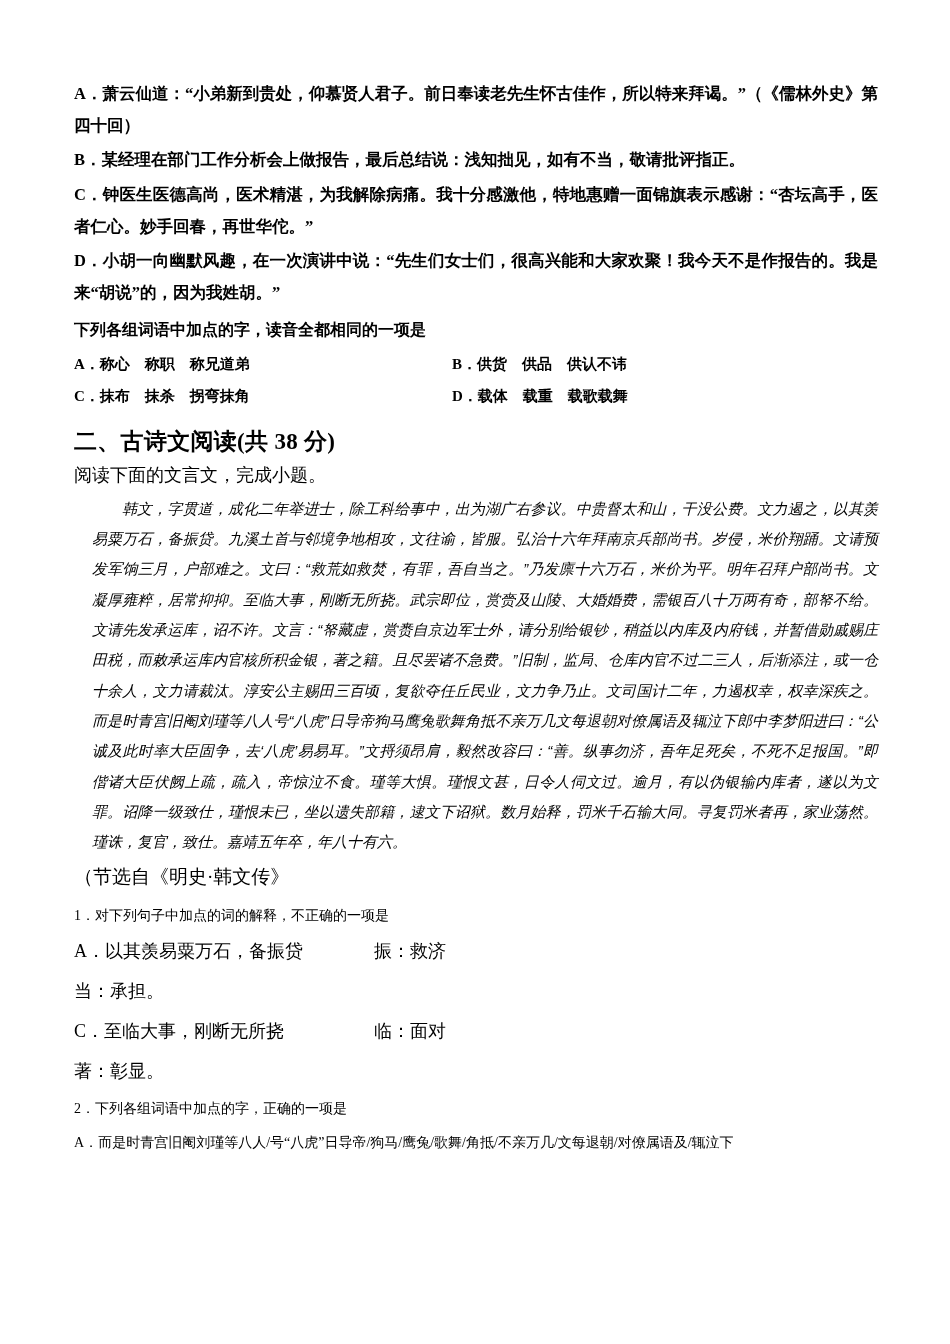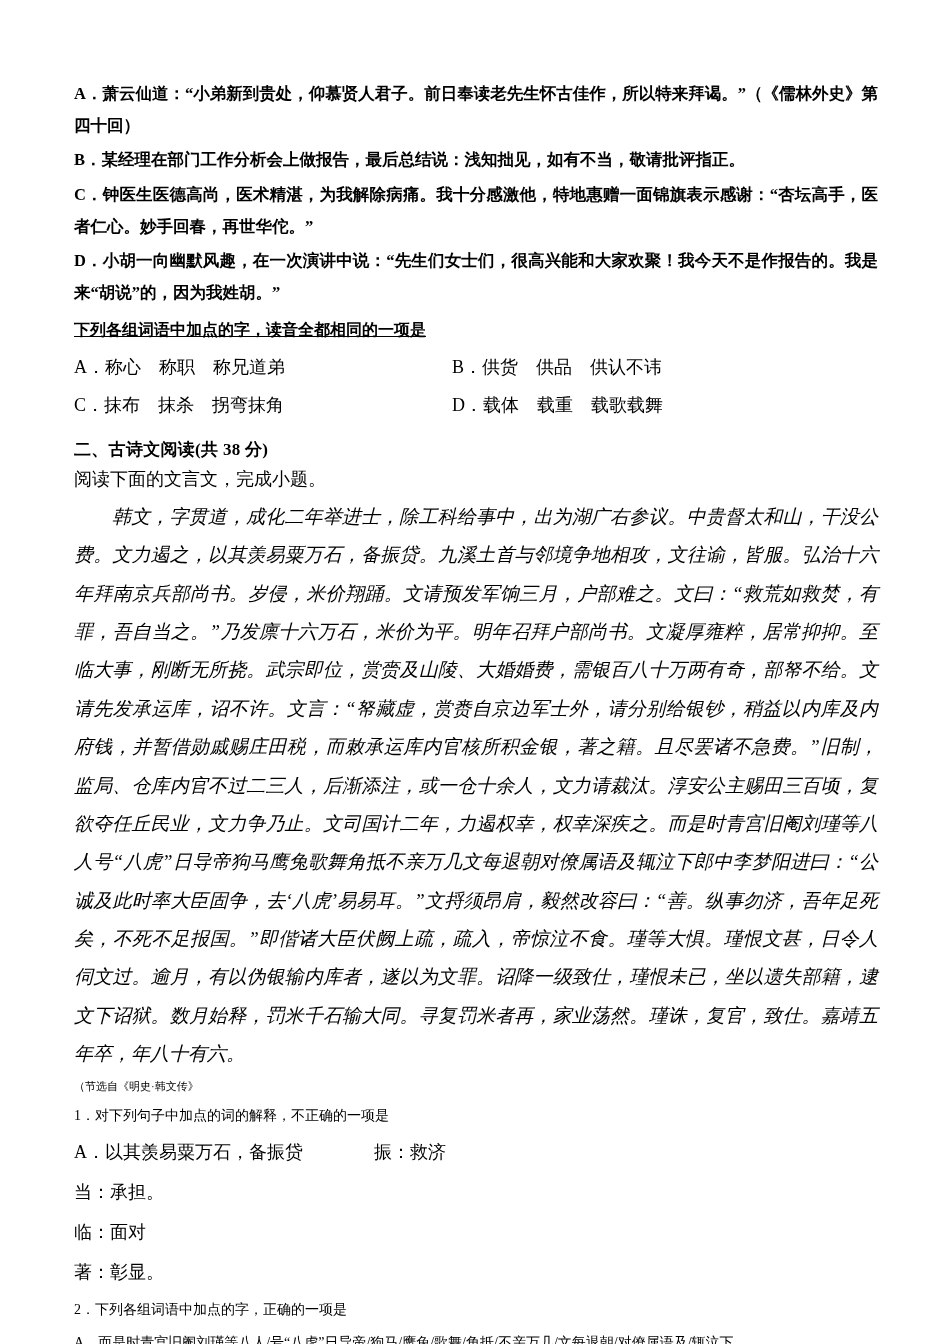--- a/index.html
+++ b/index.html
@@ -32,58 +32,57 @@
   .choice .lbl {
     font-family: "Liberation Serif", serif;
     font-weight: bold;
   }
   .q-line {
     font-size: 16px;
     line-height: 1.9;
     font-weight: bold;
     margin: 6px 0 2px 0;
     text-indent: 0;
-    text-decoration: underline;
   }
   .opt-table {
     width: 100%;
     border-collapse: collapse;
-    font-size: 18px;
-    font-weight: normal;
+    font-size: 15px;
+    font-weight: bold;
     line-height: 2.0;
   }
   .opt-table td {
     padding: 1px 0;
     vertical-align: top;
   }
   .opt-table td.col1 { width: 47%; }
   .opt-table td.col2 { width: 53%; }
   .section-title {
-    font-size: 17px;
+    font-size: 23px;
     font-weight: bold;
     margin: 14px 0 2px 0;
     letter-spacing: 0.3px;
   }
   .plain {
     font-size: 18px;
     line-height: 1.85;
     margin: 0 0 2px 0;
   }
   .classical {
-    font-size: 19px;
+    font-size: 15px;
     line-height: 2.02;
     text-align: justify;
     text-justify: inter-ideograph;
-    margin: 2px 0 0 0;
+    margin: 2px 0 0 18px;
     text-indent: 2em;
-    font-family: Liberation Serif, serif;
+    font-family: Liberation Sans, sans-serif;
     font-style: italic;
   }
   .source {
-    font-size: 11px;
+    font-size: 19px;
     line-height: 1.9;
     margin: 2px 0 0 0;
   }
   .qnum {
     font-size: 14px;
     line-height: 1.95;
     margin: 6px 0 0 0;
   }
   .gloss-row {
     display: grid;
@@ -140,20 +139,21 @@
   <div class="gloss-row">
     <div><span>A．</span><span>以其羡易粟万石，备振贷</span></div>
     <div>振：救济</div>
   </div>
 
   <div class="gloss-row">
     <div>当：承担。</div>
   </div>
 
   <div class="gloss-row">
+    <div><span>C．</span><span>至临大事，刚断无所挠</span></div>
     <div>临：面对</div>
   </div>
 
   <div class="gloss-row">
     <div>著：彰显。</div>
   </div>
 
   <div class="qnum"><span>2．</span><span>下列各组词语中加点的字，正确的一项是</span></div>
 
   <div class="last-line"><span>A．</span><span>而是时青宫旧阉刘瑾等八人/号“八虎”日导帝/狗马/鹰兔/歌舞/角抵/不亲万几/文每退朝/对僚属语及/辄泣下</span></div>

